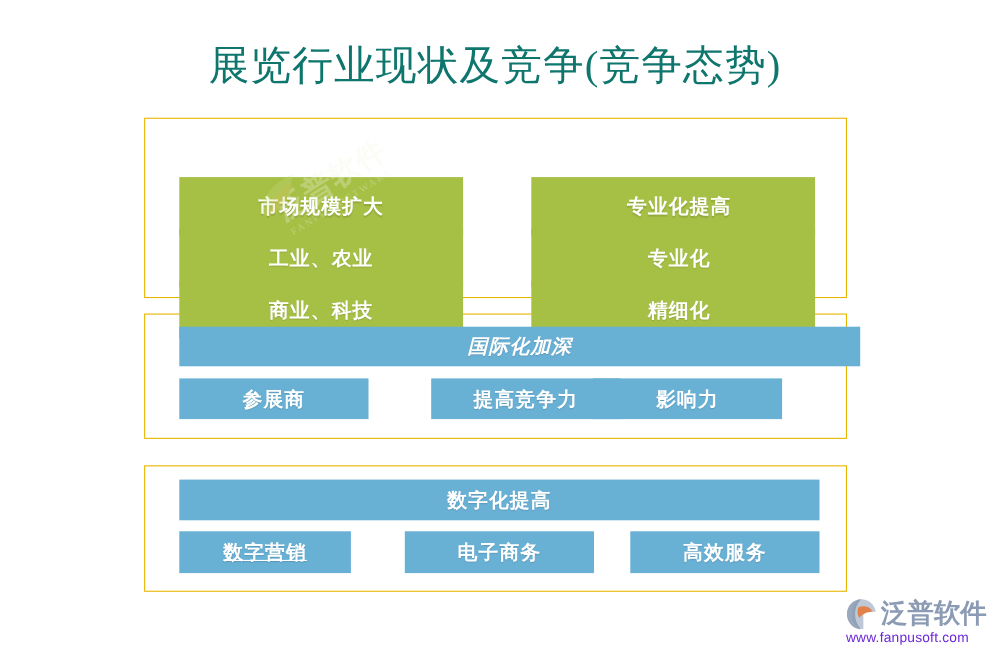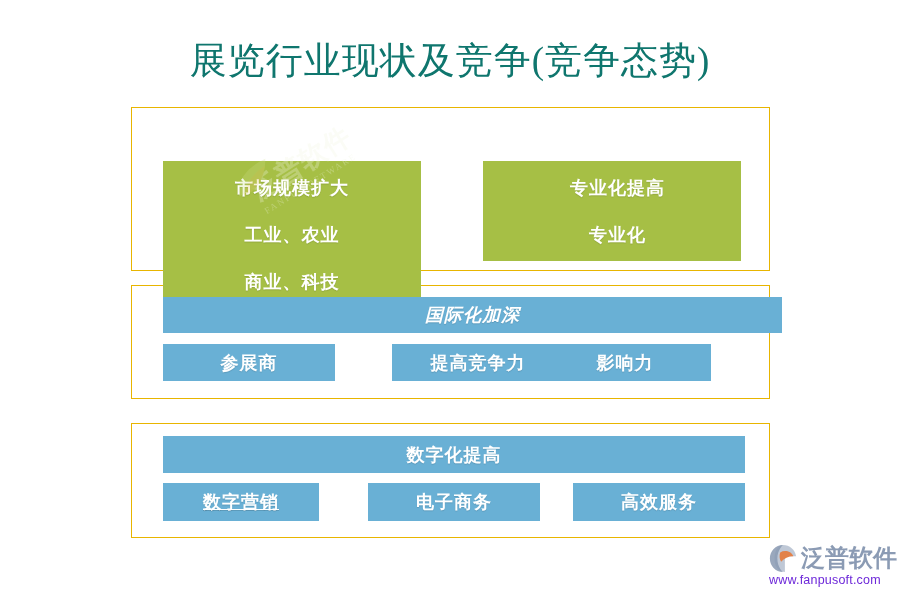--- a/index.html
+++ b/index.html
@@ -179,20 +179,21 @@
   </div>
 
   <div class="section" id="section-1"></div>
 
   <div class="box green s1-box s1-col-left s1-row-1">市场规模扩大</div>
   <div class="box green s1-box s1-col-left s1-row-2">工业、农业</div>
   <div class="box green s1-box s1-col-left s1-row-3">商业、科技</div>
 
   <div class="box green s1-box s1-col-right s1-row-1">专业化提高</div>
   <div class="box green s1-box s1-col-right s1-row-2">专业化</div>
+  <div class="box green s1-box s1-col-right s1-row-3">精细化</div>
 
   <div class="section" id="section-2"></div>
 
   <div class="box blue s2-header">国际化加深</div>
   <div class="box blue s2-sub s2-sub-1">参展商</div>
   <div class="box blue s2-sub s2-sub-2">提高竞争力</div>
   <div class="box blue s2-sub s2-sub-3">影响力</div>
 
   <div class="section" id="section-3"></div>
 

